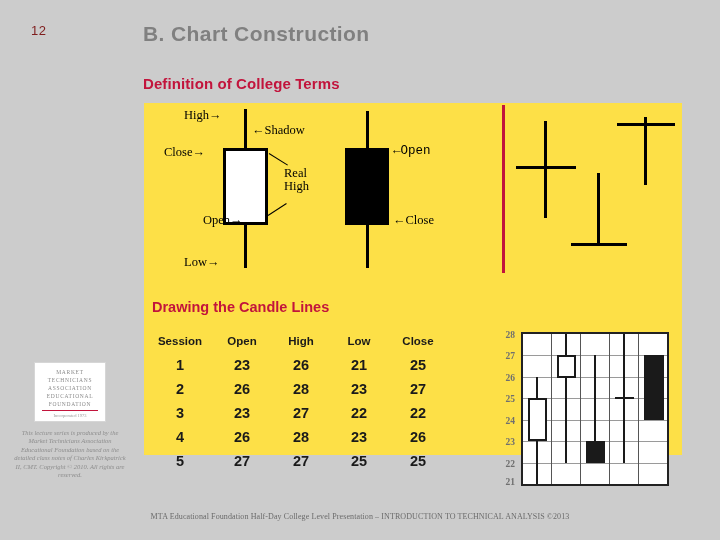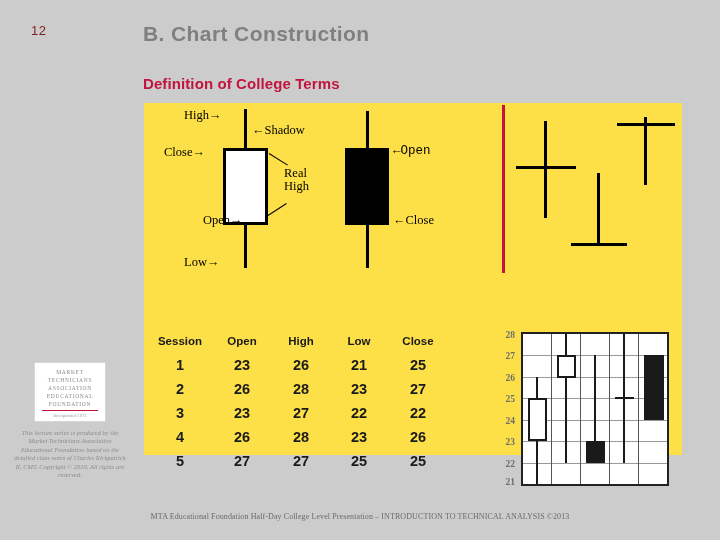--- a/index.html
+++ b/index.html
@@ -324,20 +324,21 @@
     <div class="wick" style="left:400px; top:18px; height:97px;"></div>
     <div class="cross-bar" style="left:372px; top:63px; width:60px;"></div>
 
     <div class="wick" style="left:453px; top:70px; height:73px;"></div>
     <div class="cross-bar" style="left:427px; top:140px; width:56px;"></div>
 
     <div class="wick" style="left:500px; top:14px; height:68px;"></div>
     <div class="cross-bar" style="left:473px; top:20px; width:58px;"></div>
   </div>
 
+  <div id="drawing-heading">Drawing the Candle Lines</div>
 
   <table id="ohlc-table">
     <thead>
       <tr>
         <th class="col-session">Session</th>
         <th class="col-open">Open</th>
         <th class="col-high">High</th>
         <th class="col-low">Low</th>
         <th class="col-close">Close</th>
       </tr>

